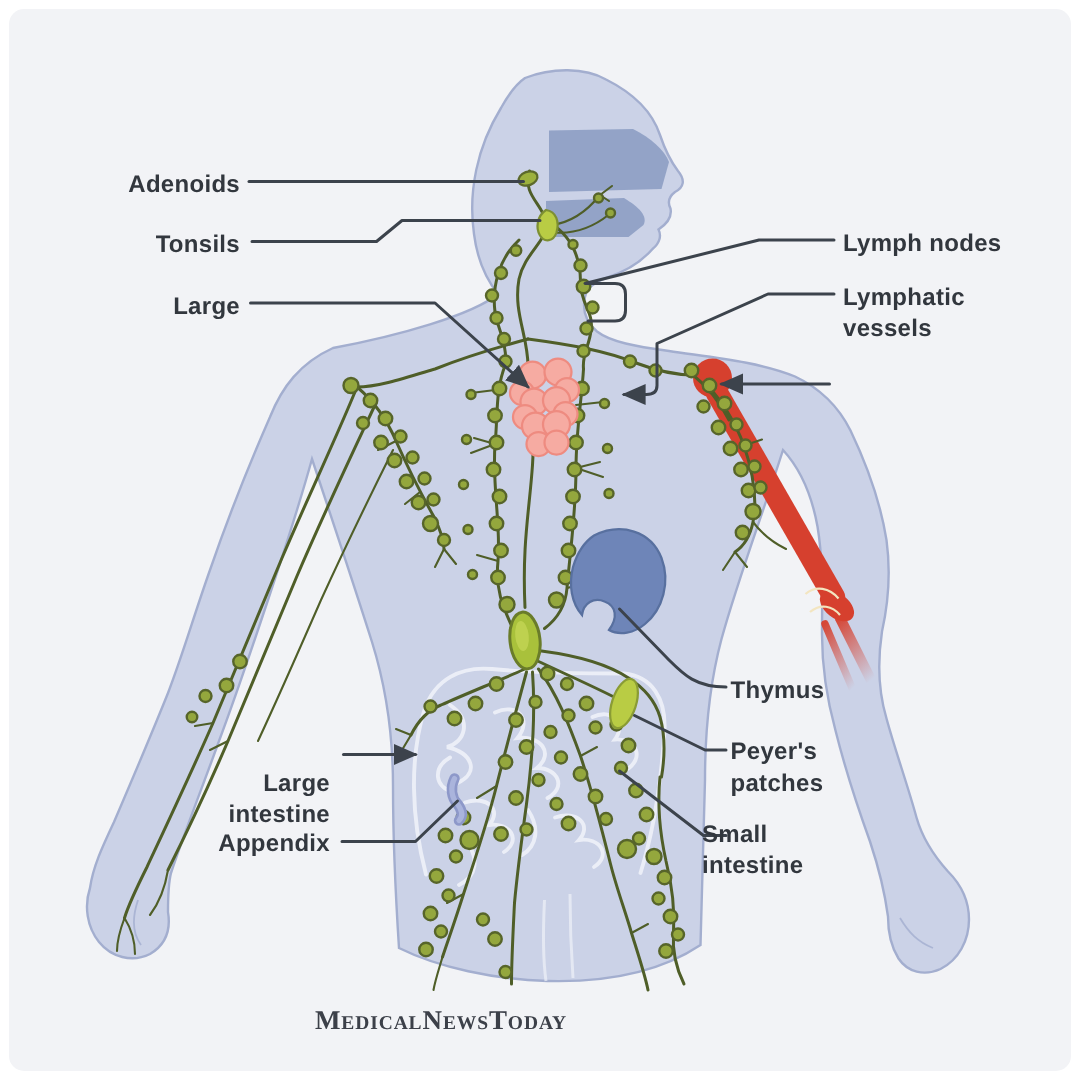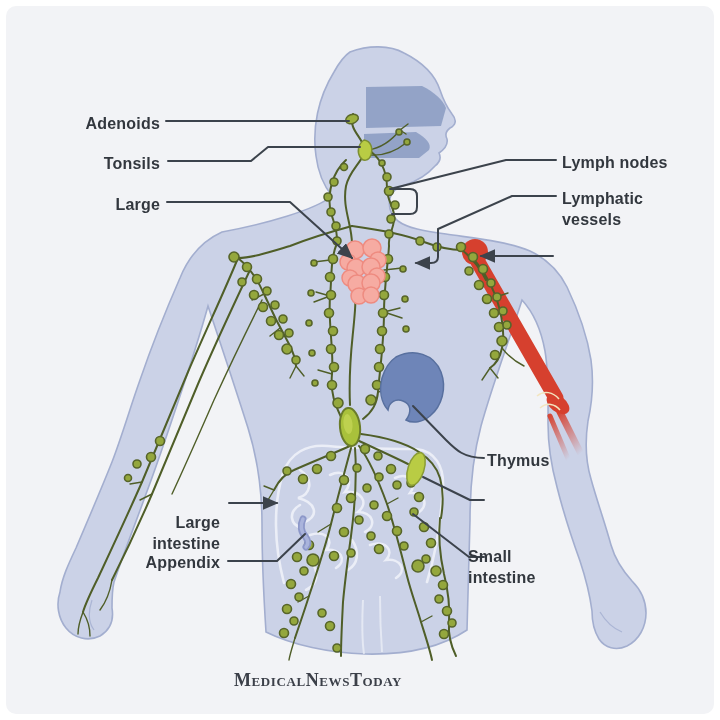--- a/index.html
+++ b/index.html
@@ -17,21 +17,21 @@
   .card{position:absolute;left:6px;top:6px;width:708px;height:708px;background:var(--background);border-radius:10px;}
   svg{position:absolute;left:0;top:0;}
   .page-title{position:absolute;left:33px;top:22px;font-size:20px;font-weight:700;
     color:var(--title-text);letter-spacing:.3px;}
   .callout-label{position:absolute;font-size:16px;font-weight:700;color:var(--label-text);
     line-height:21px;letter-spacing:.2px;white-space:pre-line;}
   .lab-right{text-align:left;}
   .lab-left{text-align:right;margin-left:37px;}
   .brand{position:absolute;top:670px;left:0;width:588px;text-align:center;
     font-family:"Liberation Serif",serif;font-variant:small-caps;font-weight:700;
-    font-size:18px;letter-spacing:.6px;color:var(--footer-text);padding-left:24px;}
+    font-size:18px;letter-spacing:.6px;color:var(--footer-text);}
   
   .body-shape{fill:var(--body-fill);stroke:var(--body-outline);stroke-width:1.6;}
   .cavity{fill:var(--cavity-fill);stroke:none;opacity:.95;}
   .vessel{fill:none;stroke:var(--lymph-vessel);stroke-width:2;stroke-linecap:round;stroke-linejoin:round;}
   .vessel-thin{fill:none;stroke:var(--lymph-vessel);stroke-width:1.4;stroke-linecap:round;}
   .node{fill:var(--lymph-node-fill);stroke:var(--lymph-node-stroke);stroke-width:1.6;}
   .gut{fill:none;stroke:var(--intestine-line);stroke-width:2.6;stroke-linecap:round;opacity:.9;}
   .callout{fill:none;stroke:var(--callout-line);stroke-width:2;stroke-linecap:round;stroke-linejoin:round;}
 </style>
 </head>
@@ -321,20 +321,22 @@
   </svg>
 
 
   <div class="callout-label lab-left" style="right:560px;top:113px">Adenoids</div>
   <div class="callout-label lab-left" style="right:560px;top:153px">Tonsils</div>
   <div class="callout-label lab-left" style="right:560px;top:194px">Large</div>
   <div class="callout-label lab-right" style="left:562px;top:188px">Lymphatic
 vessels</div>
   <div class="callout-label lab-right" style="left:562px;top:152px">Lymph nodes</div>
   <div class="callout-label lab-right" style="left:487px;top:450px">Thymus</div>
+  <div class="callout-label lab-right" style="left:487px;top:491px">Peyer's
+patches</div>
   <div class="callout-label lab-right" style="left:468px;top:546px">Small
 intestine</div>
   <div class="callout-label lab-left" style="right:500px;top:512px">Large
 intestine</div>
   <div class="callout-label lab-left" style="right:500px;top:552px">Appendix</div>
 
   <div class="brand">MedicalNewsToday</div>
 </div>
 
 </body></html>

